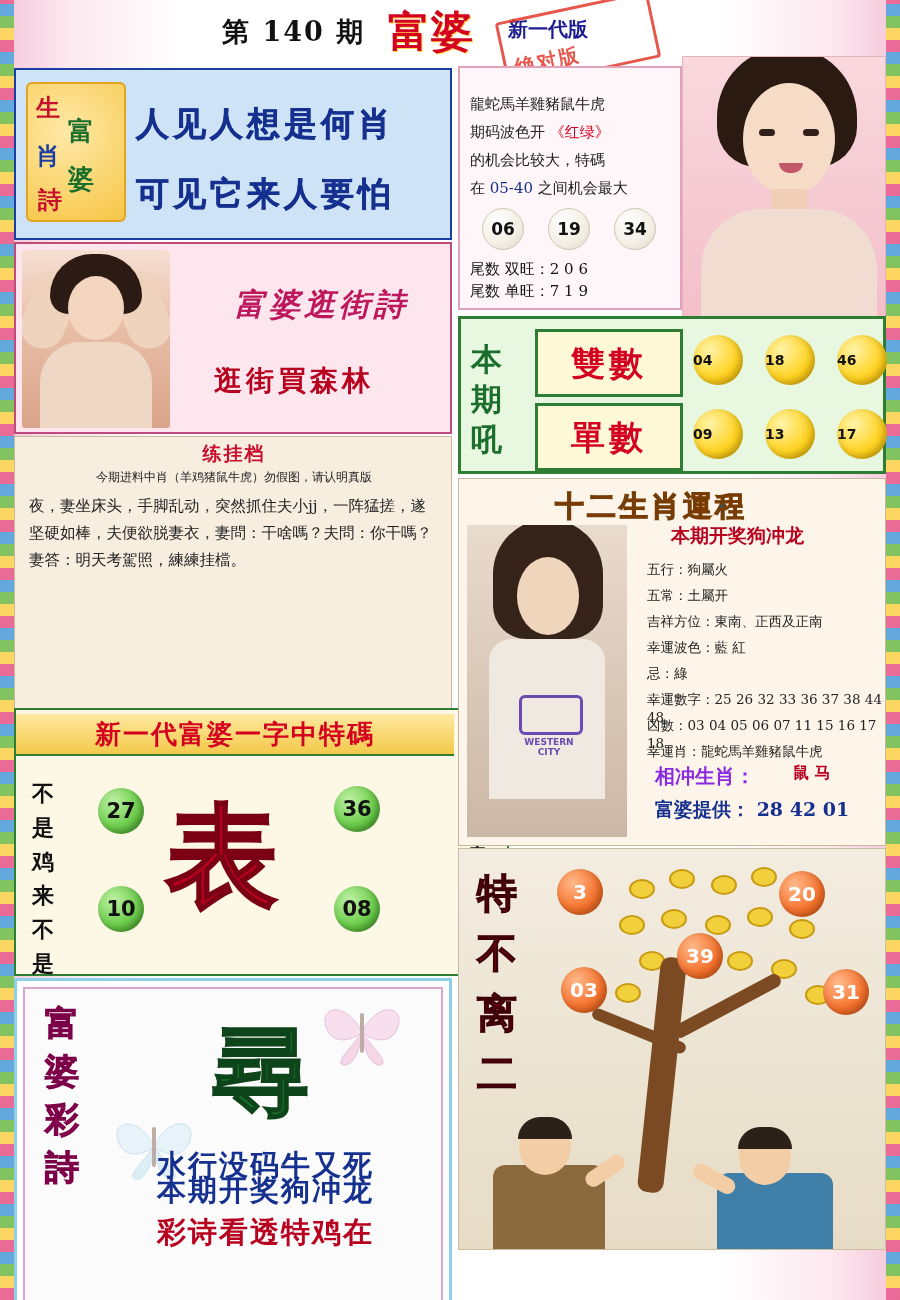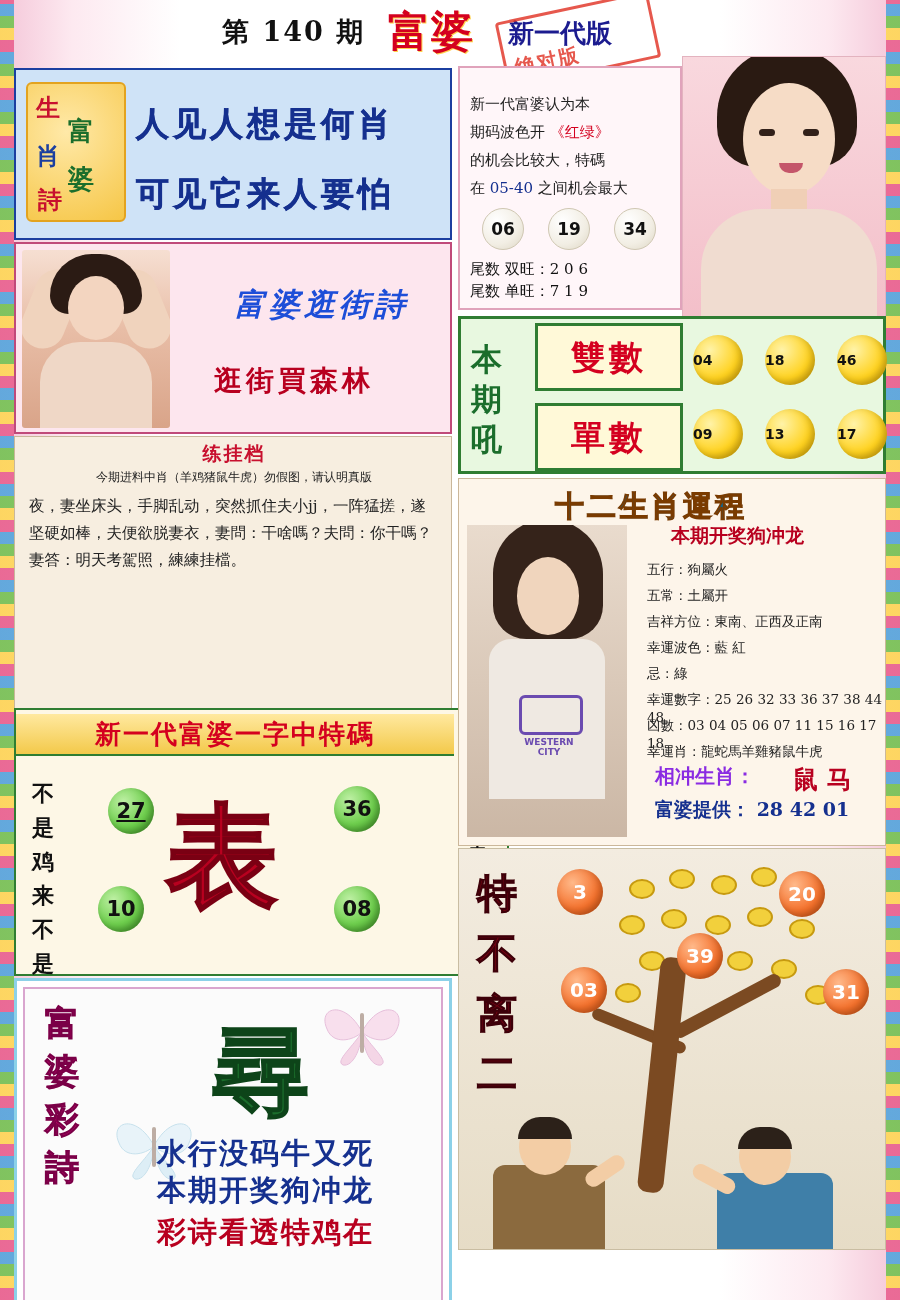--- a/index.html
+++ b/index.html
@@ -18,21 +18,21 @@
     opacity:.85;}
   .edge-l{left:0}.edge-r{right:0}
 
   
   .header{position:absolute;left:0;top:0;width:900px;height:62px;}
   .hdr-issue{position:absolute;left:222px;top:14px;font-size:27px;font-weight:bold;color:#111;
     font-family:"DejaVu Serif","Liberation Serif",serif;letter-spacing:2px;}
   .hdr-title{position:absolute;left:388px;top:4px;font-size:42px;font-weight:bold;color:#d4001f;
     font-family:"DejaVu Serif","Liberation Serif",serif;letter-spacing:1px;
     text-shadow:1px 1px 0 #ffd24d;}
-  .hdr-sub{position:absolute;left:508px;top:16px;font-size:26px;font-weight:bold;color:#1b1b8f;
+  .hdr-sub{position:absolute;left:508px;top:16px;font-size:20px;font-weight:bold;color:#1b1b8f;
     font-family:"DejaVu Serif","Liberation Serif",serif;}
   .stamp{position:absolute;left:500px;top:6px;width:150px;height:62px;border:3px solid #e23b2e;
     transform:rotate(-12deg);border-radius:4px;opacity:.85;}
   .stamp span{position:absolute;left:8px;top:32px;font-size:20px;color:#e23b2e;font-weight:bold;
     letter-spacing:2px;font-family:"DejaVu Serif","Liberation Serif",serif;}
 
   
   .panel{position:absolute;box-sizing:border-box;}
 
   
@@ -53,21 +53,21 @@
 
   
   #p-street{left:14px;top:242px;width:438px;height:192px;background:#fde6ee;border:2px solid #c04a7a;}
   #p-street .ph{position:absolute;left:6px;top:6px;width:148px;height:178px;border-radius:3px;
     background:linear-gradient(180deg,#f6dfd2 0%,#e8bda6 45%,#d9a489 100%);overflow:hidden;}
   #p-street .ph .hair{position:absolute;left:28px;top:4px;width:92px;height:60px;background:#2b1b14;border-radius:46px 46px 20px 20px;}
   #p-street .ph .face{position:absolute;left:46px;top:26px;width:56px;height:64px;background:#f3d5c0;border-radius:50%;}
   #p-street .ph .body{position:absolute;left:18px;top:92px;width:112px;height:90px;background:#efd7c6;border-radius:40px 40px 0 0;}
   #p-street .ph .arm1{position:absolute;left:6px;top:18px;width:44px;height:82px;background:#f0d3bd;border-radius:24px;transform:rotate(22deg);}
   #p-street .ph .arm2{position:absolute;left:98px;top:18px;width:44px;height:82px;background:#f0d3bd;border-radius:24px;transform:rotate(-22deg);}
-  #p-street .t1{position:absolute;left:218px;top:40px;font-size:31px;font-weight:bold;color:#1d4ed8;
+  #p-street .t1{position:absolute;left:218px;top:40px;font-size:31px;font-weight:bold;color:#be185d;
     font-family:"DejaVu Serif","Liberation Serif",serif;letter-spacing:4px;font-style:italic;}
   #p-street .t2{position:absolute;left:198px;top:118px;font-size:28px;font-weight:bold;color:#b8001f;
     font-family:"DejaVu Serif","Liberation Serif",serif;letter-spacing:4px;}
 
   
   #p-text{left:14px;top:436px;width:438px;height:286px;background:#f7eee0;border:1px solid #c9b79a;}
   #p-text .hdr{position:absolute;left:0;top:4px;width:438px;text-align:center;font-size:19px;font-weight:bold;
     color:#c8102e;font-family:"DejaVu Serif","Liberation Serif",serif;letter-spacing:2px;}
   #p-text .sub{position:absolute;left:0;top:32px;width:438px;text-align:center;font-size:12px;color:#222;}
   #p-text .body{position:absolute;left:14px;top:56px;width:412px;font-size:15.5px;line-height:27px;color:#222;
@@ -82,35 +82,35 @@
   #p-one .vleft{position:absolute;left:16px;top:66px;width:26px;font-size:22px;line-height:34px;color:#111;
     font-family:"DejaVu Serif","Liberation Serif",serif;font-weight:bold;}
   #p-one .vright{position:absolute;right:14px;top:62px;width:26px;font-size:21px;line-height:32px;color:#111;
     font-family:"DejaVu Serif","Liberation Serif",serif;font-weight:bold;}
   #p-one .big{position:absolute;left:150px;top:72px;font-size:112px;font-weight:bold;color:#b8001f;
     font-family:"DejaVu Serif","Liberation Serif",serif;-webkit-text-stroke:2px #7a0013;}
   .ballg{position:absolute;width:46px;height:46px;border-radius:50%;
     background:radial-gradient(circle at 34% 30%,#bff0a5,#6fcf4e 55%,#3d9b22);
     color:#111;font-size:21px;font-weight:bold;text-align:center;line-height:46px;
     box-shadow:inset -3px -3px 6px rgba(0,0,0,.25);}
-  #b-27{left:92px;top:78px;text-decoration:underline;}
+  #b-27{left:82px;top:78px;}
   #b-36{left:318px;top:76px;}
   #b-12{left:82px;top:176px;}
   #b-08{left:318px;top:176px;}
 
   
   #p-find{left:14px;top:978px;width:438px;height:336px;background:#ffffff;border:3px solid #8cd1e8;}
   #p-find .inner{position:absolute;left:6px;top:6px;right:6px;bottom:6px;background:#fbfbfb;border:2px solid #d9a6cf;}
   #p-find .vlabel{position:absolute;left:28px;top:18px;width:52px;font-size:34px;line-height:48px;font-weight:bold;
     color:#c8006e;font-family:"DejaVu Serif","Liberation Serif",serif;-webkit-text-stroke:1px #7a0047;}
   #p-find .big{position:absolute;left:196px;top:28px;font-size:96px;font-weight:bold;color:#1b6e2c;
     font-family:"DejaVu Serif","Liberation Serif",serif;-webkit-text-stroke:2px #0d4419;}
   #p-find .pl{position:absolute;left:140px;font-size:29px;font-weight:bold;color:#15308f;
     font-family:"DejaVu Serif","Liberation Serif",serif;letter-spacing:2px;}
-  #p-find .pl1{top:153px;}
+  #p-find .pl1{top:165px;}
   #p-find .pl2{top:190px;}
   #p-find .pl3{top:232px;color:#b8001f;}
   .bfly{position:absolute;width:90px;height:70px;opacity:.55;}
 
   
   #p-fore{left:458px;top:66px;width:224px;height:244px;background:#fff6f9;border:2px solid #e0a3bb;}
   #p-fore .fl{position:absolute;left:10px;font-size:15px;color:#222;line-height:24px;
     font-family:"DejaVu Serif","Liberation Serif",serif;}
   #p-fore .f1{top:24px;}
   #p-fore .f2{top:52px;}
@@ -139,21 +139,21 @@
   #p-portrait .neck{position:absolute;left:88px;top:132px;width:36px;height:26px;background:#f0cfb6;}
   #p-portrait .shoulder{position:absolute;left:18px;top:152px;width:176px;height:120px;background:#f0dcd0;border-radius:60px 60px 0 0;}
 
   
   #p-oe{left:458px;top:316px;width:428px;height:158px;background:#e8f8e0;border:3px solid #2f7d32;}
   #p-oe .vttl{position:absolute;left:10px;top:20px;width:46px;font-size:31px;line-height:40px;font-weight:bold;
     color:#1b6e2c;font-family:"DejaVu Serif","Liberation Serif",serif;}
   #p-oe .cell{position:absolute;left:74px;width:142px;height:62px;background:#fff9d8;border:3px solid #2f7d32;
     text-align:center;line-height:62px;font-size:34px;font-weight:bold;color:#d4001f;
     font-family:"DejaVu Serif","Liberation Serif",serif;letter-spacing:4px;}
-  #p-oe .c1{top:4px;}
+  #p-oe .c1{top:10px;}
   #p-oe .c2{top:84px;}
   .bally{position:absolute;width:50px;height:50px;border-radius:50%;
     background:radial-gradient(circle at 34% 30%,#fff3a8,#ffd21f 60%,#e0a800);
     color:#111;font-size:14px;font-weight:bold;text-align:left;line-height:50px;
     box-shadow:inset -3px -3px 7px rgba(0,0,0,.22);}
   #y-04{left:232px;top:16px;}
   #y-18{left:304px;top:16px;}
   #y-46{left:376px;top:16px;}
   #y-09{left:232px;top:90px;}
   #y-13{left:304px;top:90px;}
@@ -167,21 +167,21 @@
   #p-zod .ph .hair{position:absolute;left:26px;top:-6px;width:110px;height:120px;background:#35231a;border-radius:56px 56px 34px 34px;}
   #p-zod .ph .face{position:absolute;left:50px;top:32px;width:62px;height:78px;background:#f0d5bd;border-radius:32px/40px;}
   #p-zod .ph .top{position:absolute;left:22px;top:114px;width:116px;height:160px;background:#efe9e2;border-radius:22px 22px 0 0;}
   #p-zod .ph .logo{position:absolute;left:52px;top:170px;width:58px;height:34px;border:3px solid #6b4bb0;border-radius:6px;}
   #p-zod .ph .logotxt{position:absolute;left:46px;top:212px;width:72px;text-align:center;font-size:9px;color:#6b4bb0;font-weight:bold;}
   #p-zod .r{position:absolute;left:188px;font-size:13.5px;color:#222;font-family:"DejaVu Serif","Liberation Serif",serif;}
   #p-zod .hl{position:absolute;left:212px;top:44px;font-size:19px;font-weight:bold;color:#b8001f;
     font-family:"DejaVu Serif","Liberation Serif",serif;}
   #p-zod .clash{position:absolute;left:196px;top:284px;font-size:20px;font-weight:bold;color:#8a2be2;
     font-family:"DejaVu Serif","Liberation Serif",serif;}
-  #p-zod .clashv{position:absolute;left:334px;top:284px;font-size:25px;font-weight:bold;color:#b8001f;
+  #p-zod .clashv{position:absolute;left:334px;top:284px;font-size:16px;font-weight:bold;color:#b8001f;
     font-family:"DejaVu Serif","Liberation Serif",serif;}
   #p-zod .prov{position:absolute;left:196px;top:318px;font-size:19px;font-weight:bold;color:#15308f;
     font-family:"DejaVu Serif","Liberation Serif",serif;}
 
   
   #p-cart{left:458px;top:848px;width:428px;height:402px;background:#efe7d6;overflow:hidden;border:1px solid #c9bda2;}
   #p-cart .sky{position:absolute;left:0;top:0;width:428px;height:402px;background:linear-gradient(180deg,#f3ece0,#e6dcc6);}
   #p-cart .vtxt{position:absolute;left:18px;top:14px;width:54px;font-size:40px;line-height:60px;font-weight:bold;
     color:#7a0013;font-family:"DejaVu Serif","Liberation Serif",serif;-webkit-text-stroke:1px #3d0009;}
   #p-cart .trunk{position:absolute;left:190px;top:108px;width:26px;height:236px;background:#7b4a22;border-radius:10px;transform:rotate(6deg);}
@@ -291,21 +291,21 @@
     <div class="hair"></div>
     <div class="face"></div>
     <div class="eye e1"></div>
     <div class="eye e2"></div>
     <div class="mouth"></div>
     <div class="neck"></div>
     <div class="shoulder"></div>
   </div>
 
   <div class="panel" id="p-fore">
-    <div class="fl f1">新一代富婆认为本</div>
+    <div class="fl f1">龍蛇馬羊雞豬鼠牛虎</div>
     <div class="fl f2">
       <span>期码波色开</span>
       <span class="red">《红绿》</span>
     </div>
     <div class="fl f3">的机会比较大，特碼</div>
     <div class="fl f4">
       <span>在</span>
       <span class="blue">05-40</span>
       <span>之间机会最大</span>
     </div>

